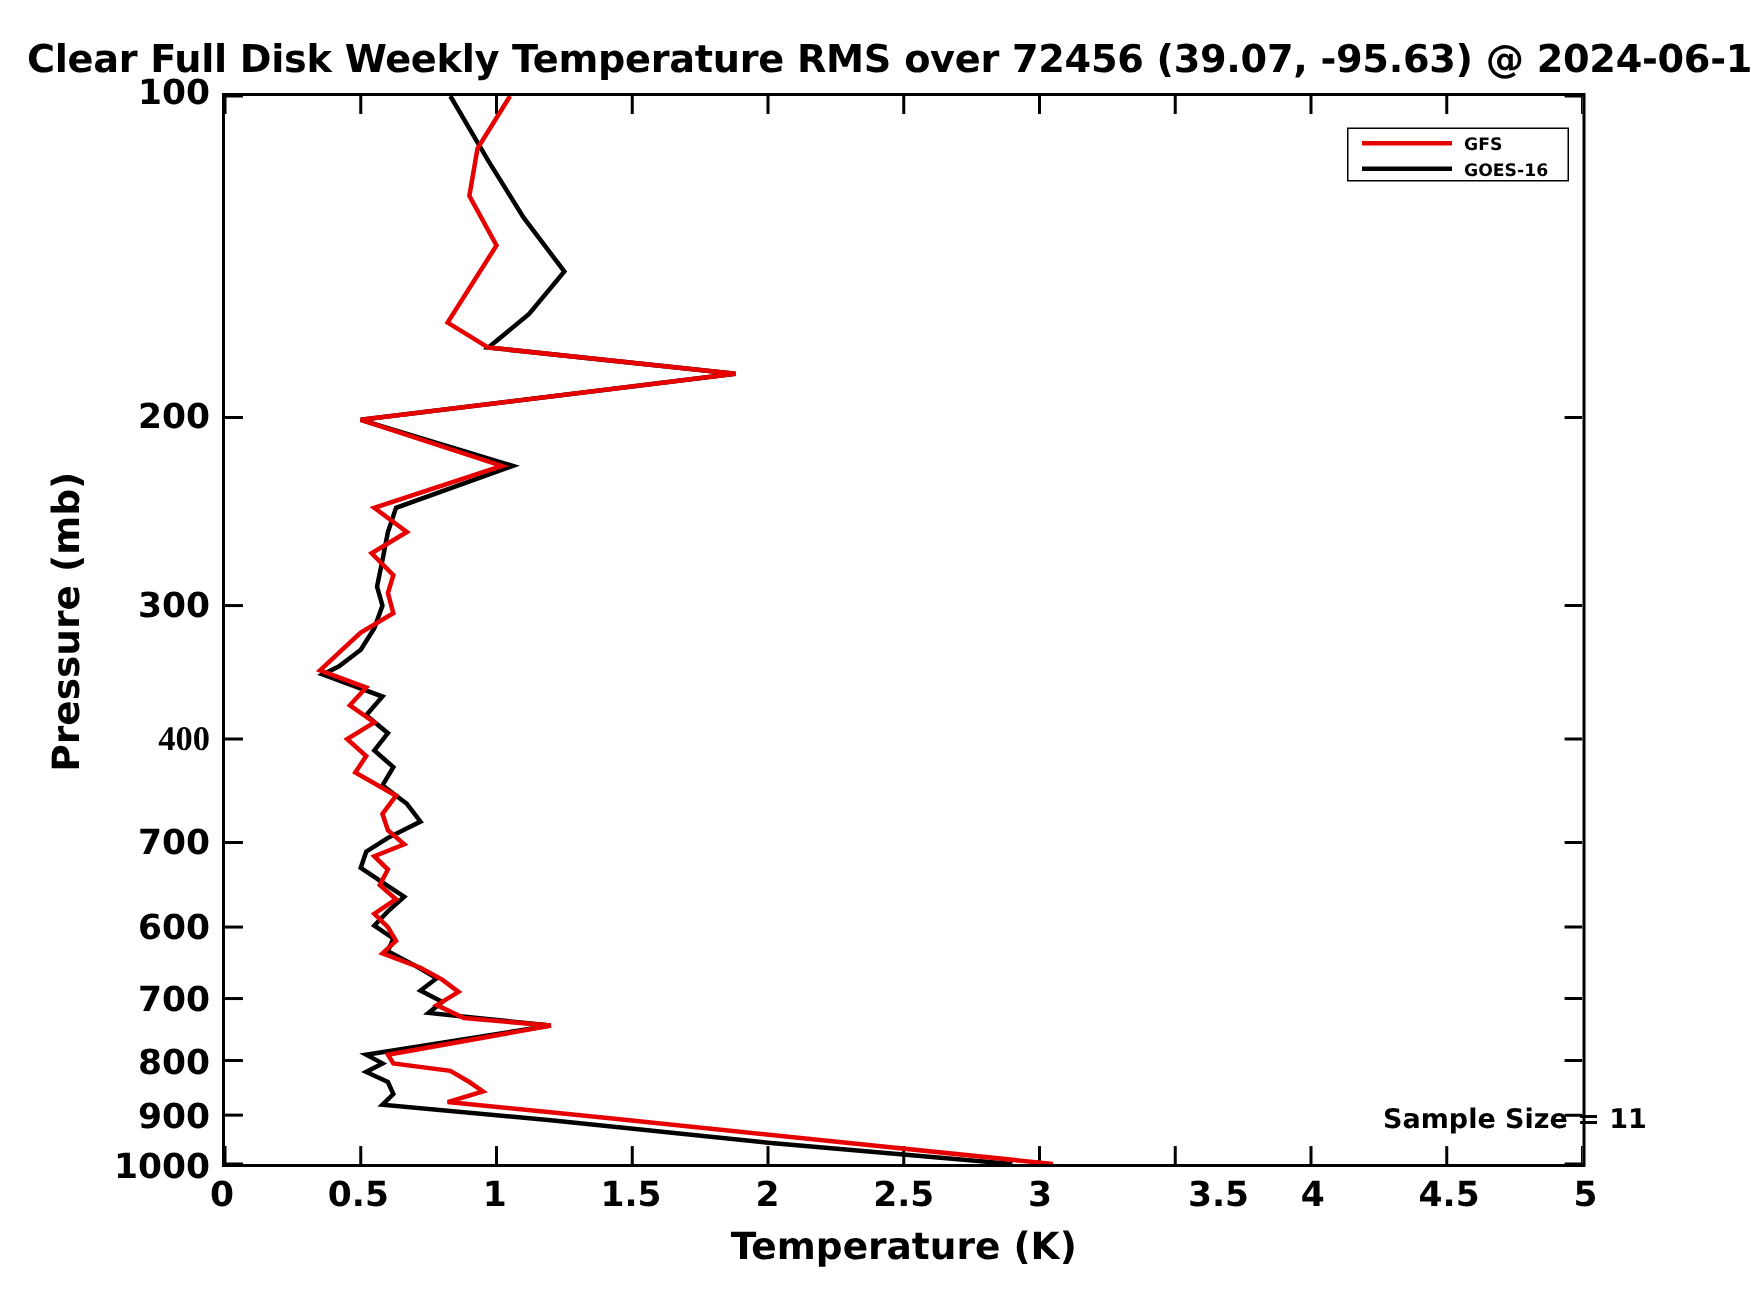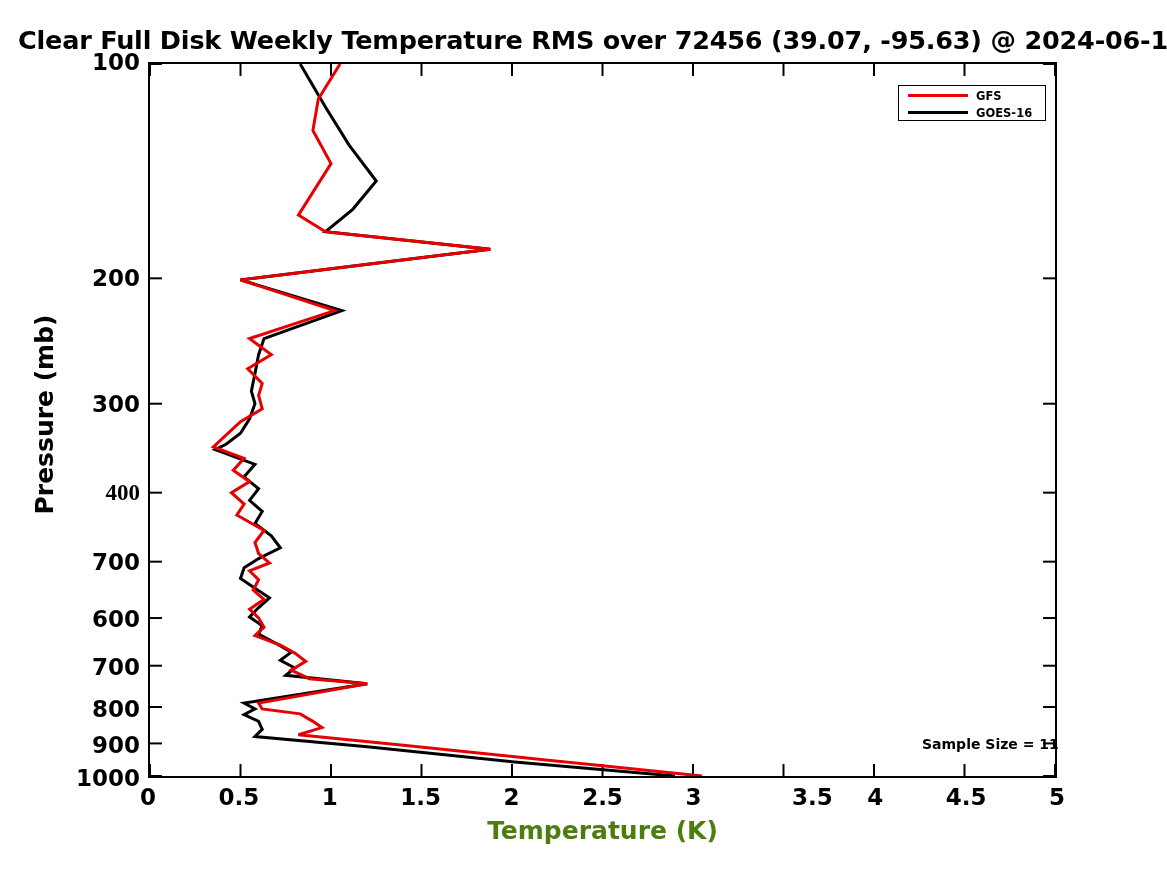--- a/index.html
+++ b/index.html
@@ -85,21 +85,21 @@
     height: 32px;
   }
   #xaxis-label {
     position: absolute;
     left: 148px;
     top: 816px;
     width: 909px;
     text-align: center;
     font-size: 25px;
     font-weight: bold;
-    color: #4d7c0f;
+    color: #000000;
     font-family: "DejaVu Sans", sans-serif;
   }
   #yaxis-label {
     position: absolute;
     left: -86px;
     top: 400px;
     width: 260px;
     text-align: center;
     font-size: 25px;
     font-weight: bold;
@@ -137,21 +137,21 @@
     font-size: 11.5px;
     font-weight: bold;
     color: #000000;
     white-space: nowrap;
     font-family: "DejaVu Sans", sans-serif;
   }
   #sample-size {
     position: absolute;
     left: 922px;
     top: 736px;
-    font-size: 14px;
+    font-size: 18px;
     font-weight: bold;
     color: #000000;
     white-space: nowrap;
     font-family: "DejaVu Sans", sans-serif;
   }
 </style>
 </head>
 <body>
 
 <div id="figure">

